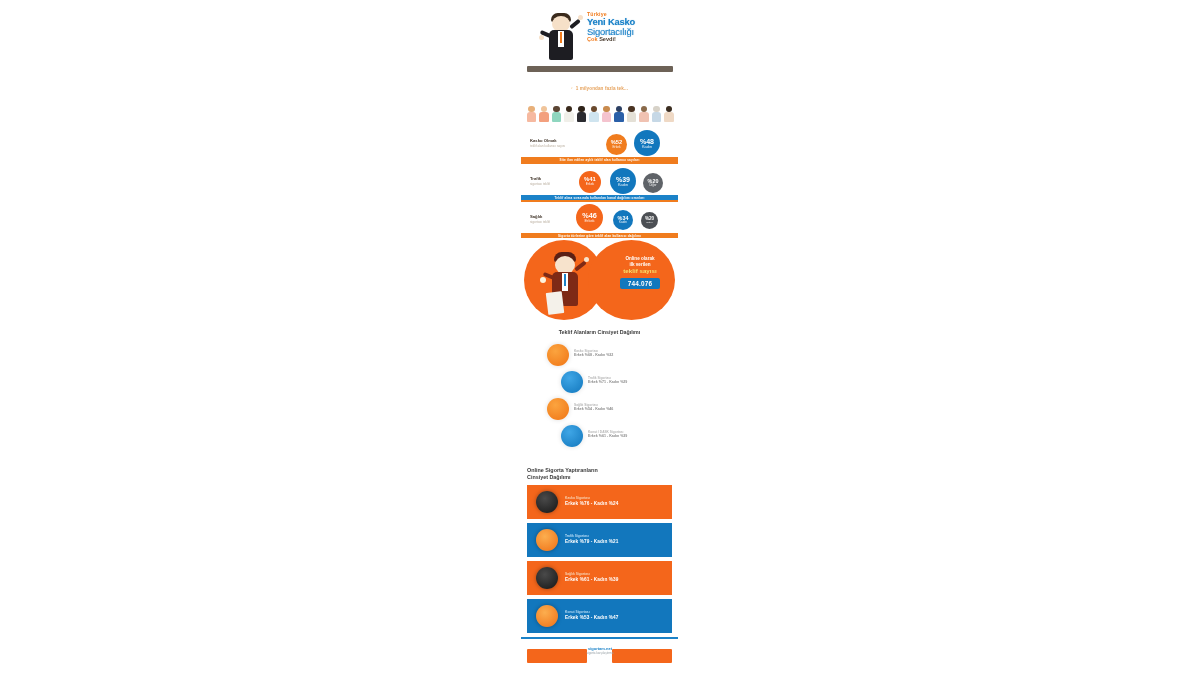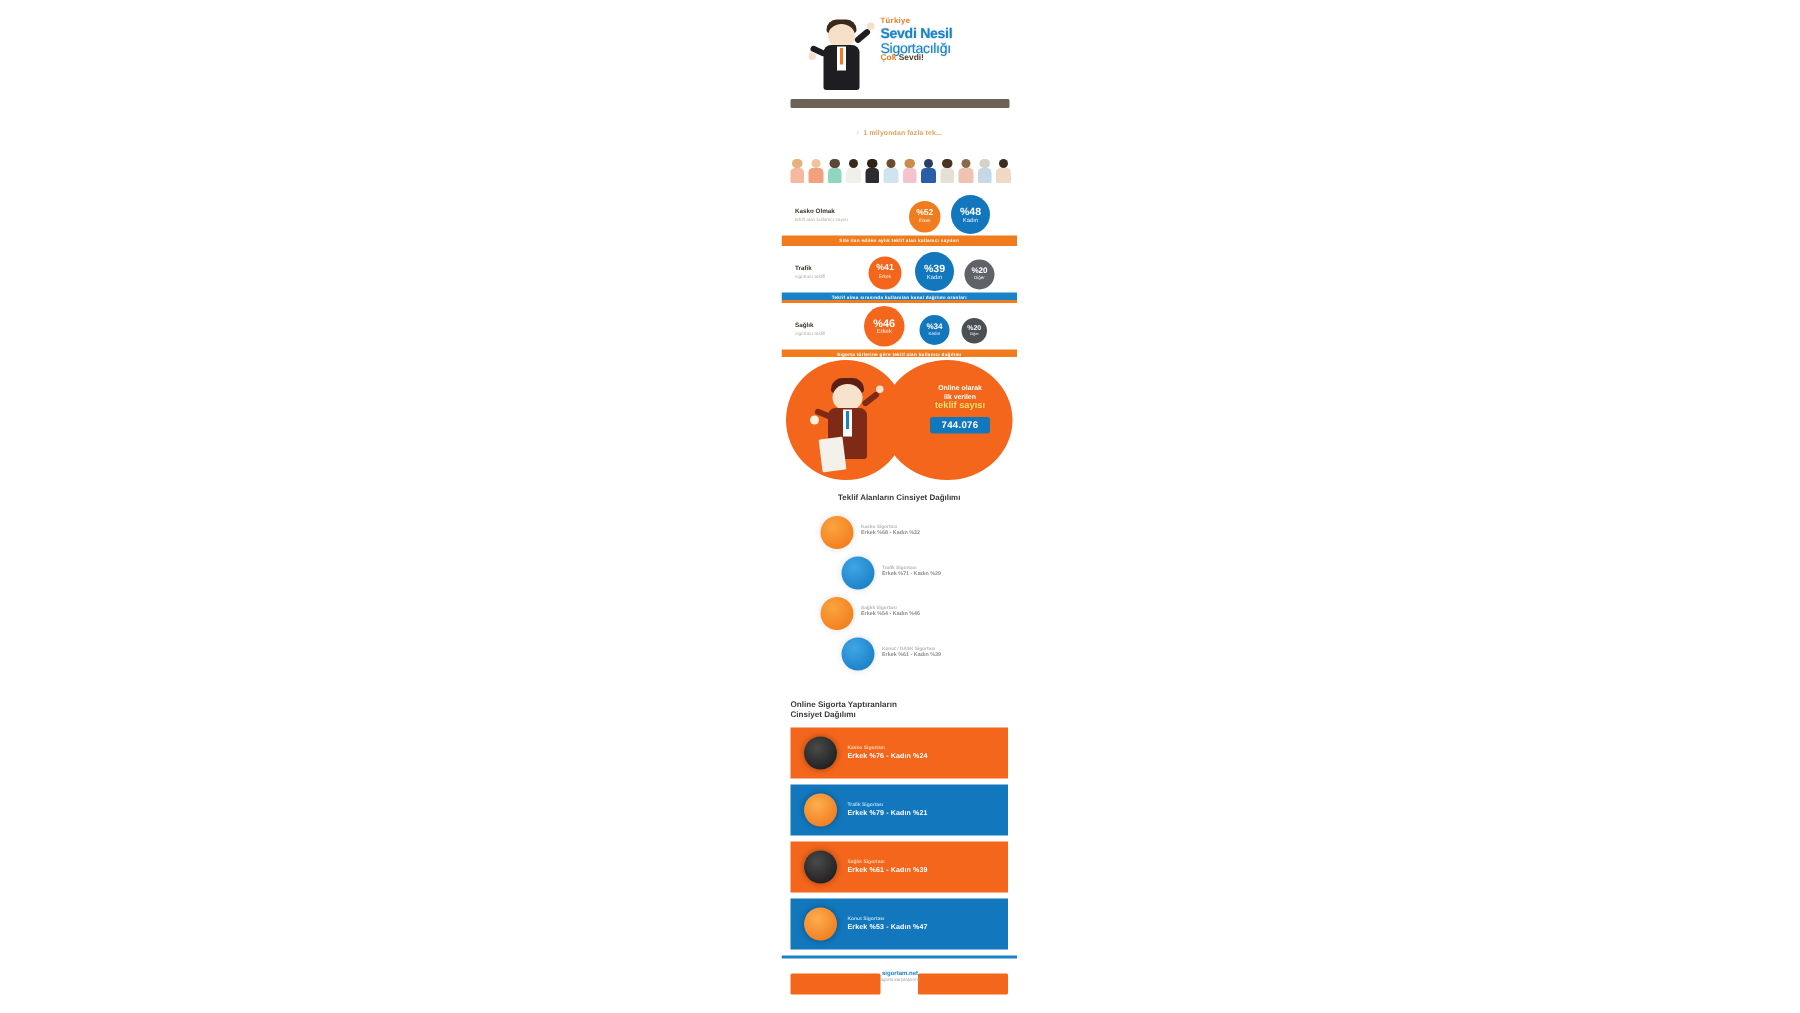--- a/index.html
+++ b/index.html
@@ -162,21 +162,21 @@
         <div class="m-hair"></div>
           <div class="m-head"></div>
         <div class="m-body"></div>
           <div class="m-shirt"></div>
           <div class="m-tie"></div>
         <div class="m-armL"></div>
           <div class="m-handL"></div>
       </div>
       <div class="hero-title">
         <div class="t-small">Türkiye</div>
-        <div class="t-big">Sevdi Nesil</div>
+        <div class="t-big">Yeni Kasko</div>
         <div class="t-big2">Sigortacılığı</div>
         <div class="t-tag">
           <span>Çok</span>
           <span class="dark">Sevdi!</span>
         </div>
       </div>
       <div class="hero-bar"></div>
     </div>
 
     <div class="sub-line">

